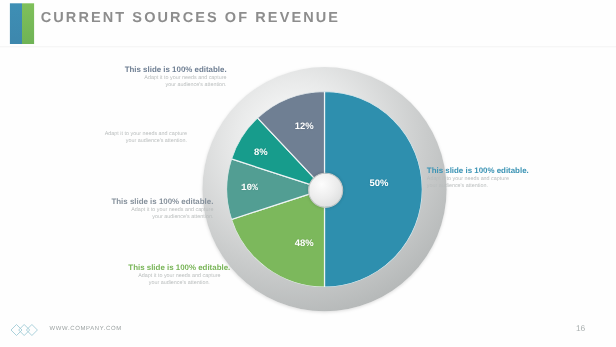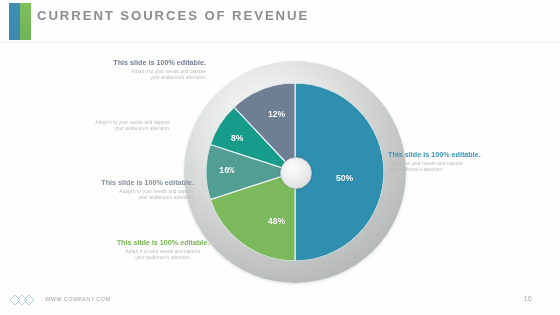--- a/index.html
+++ b/index.html
@@ -93,21 +93,21 @@
             <path d="M 89 89 L 89 178 A 89 89 0 0 1 4.35597004973134 116.50251249937033 Z" fill="#7cb85c" stroke="#eef4f5" stroke-width="1.1"></path>
             <path d="M 89 89 L 4.35597004973134 116.50251249937033 A 89 89 0 0 1 4.35597004973134 61.49748750062965 Z" fill="#529e93" stroke="#eef4f5" stroke-width="1.1"></path>
             <path d="M 89 89 L 4.35597004973134 61.49748750062965 A 89 89 0 0 1 28.07530757234668 24.12179215949439 Z" fill="#179c8c" stroke="#eef4f5" stroke-width="1.1"></path>
             <path d="M 89 89 L 28.07530757234668 24.12179215949439 A 89 89 0 0 1 88.99999999999999 0 Z" fill="#6f7f93" stroke="#eef4f5" stroke-width="1.1"></path>
           </g>
       </svg>
     </div>
 
     <div class="hub"></div>
 
-    <div class="pct" style="left:152px;top:112px;">50%</div>
+    <div class="pct" style="left:152px;top:100px;">50%</div>
     <div class="pct" style="left:84px;top:155px;">48%</div>
     <div class="pct" style="left:35px;top:105px;font-family:Liberation Mono, monospace;">10%</div>
     <div class="pct" style="left:47px;top:72px;">8%</div>
     <div class="pct" style="left:84px;top:48px;">12%</div>
   </div>
 
   <div class="callout ta-r" style="left:60px;top:58px;width:146px;">
     <div class="c-head" style="color:#6f7f93;">This slide is 100% editable.</div>
     <div class="c-sub">Adapt it to your needs and capture</div>
     <div class="c-sub" style="margin-top:0;">your audience's attention.</div>

